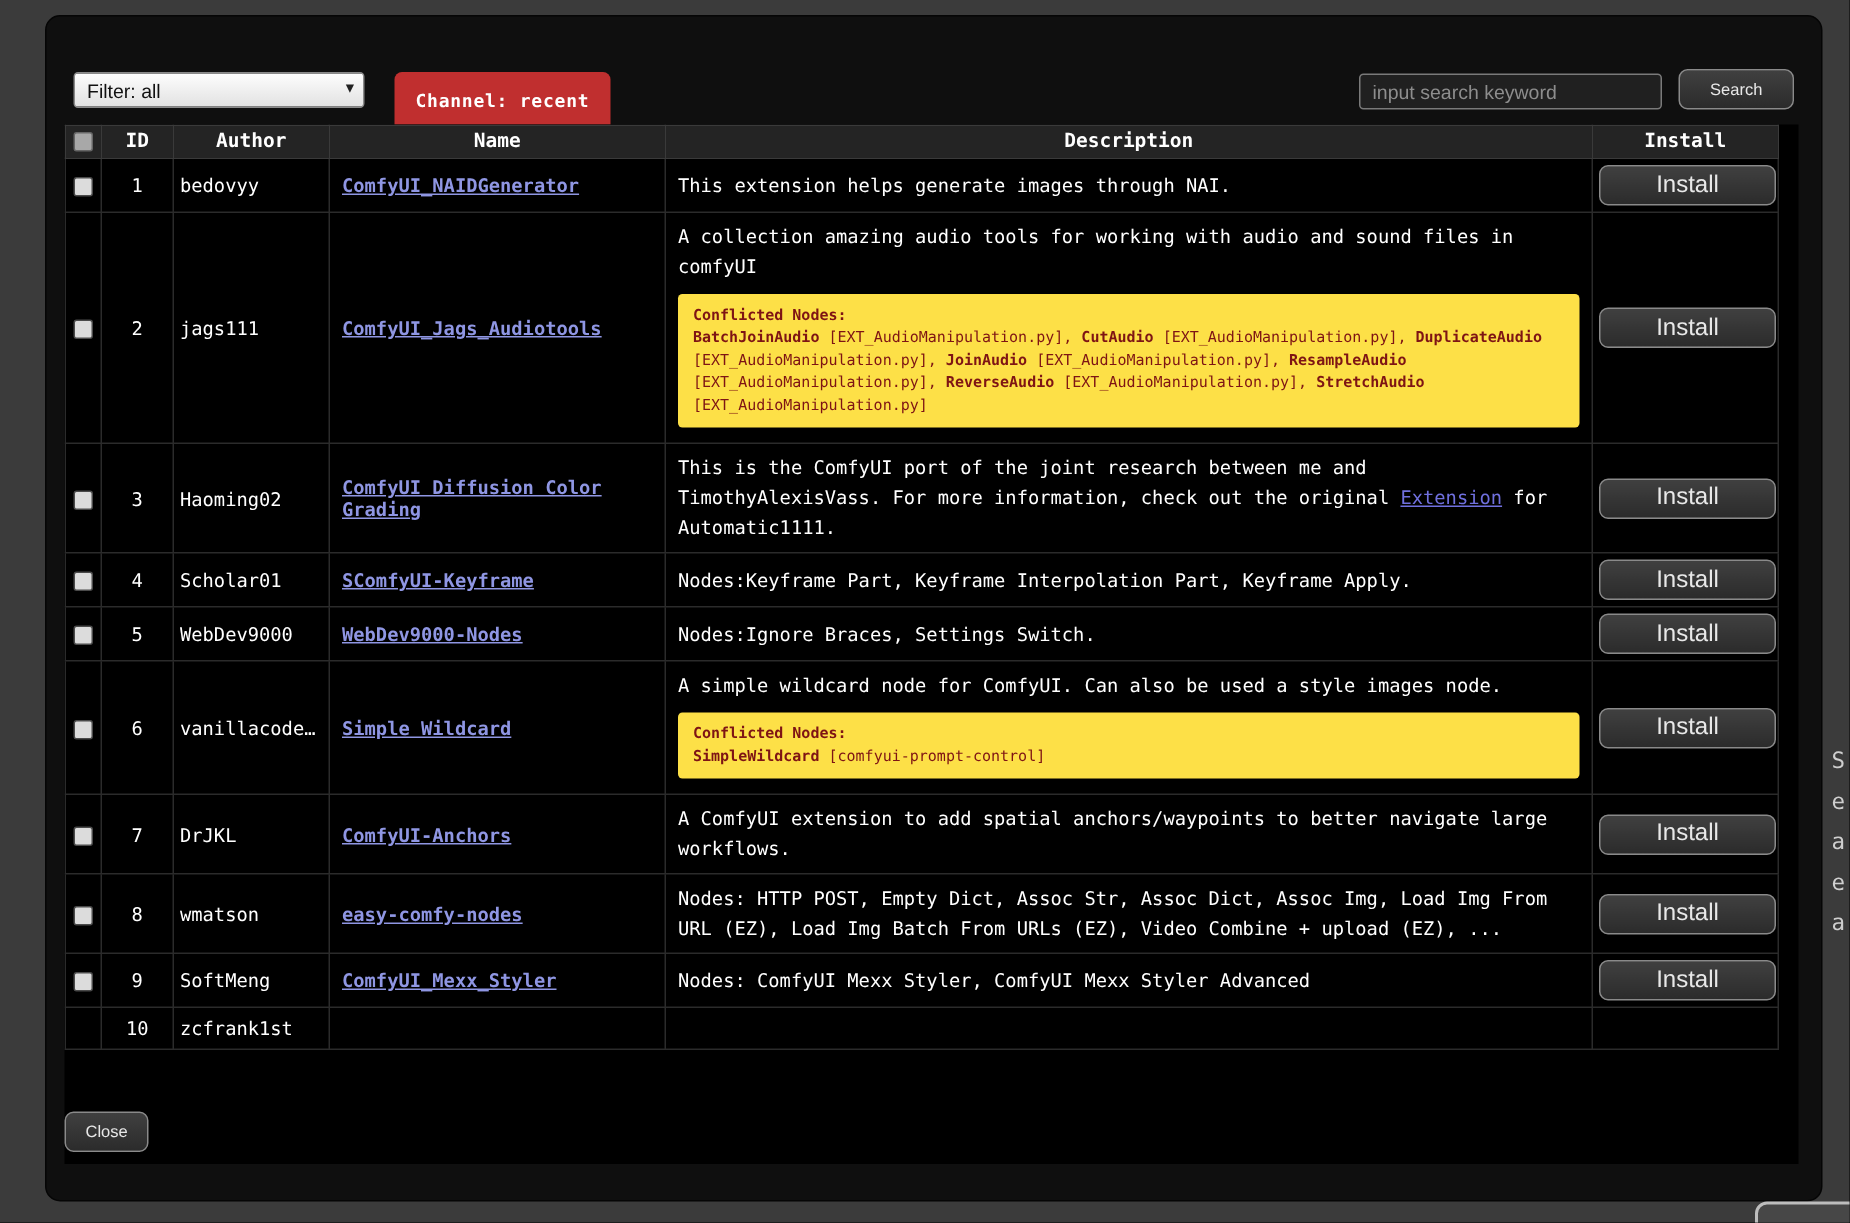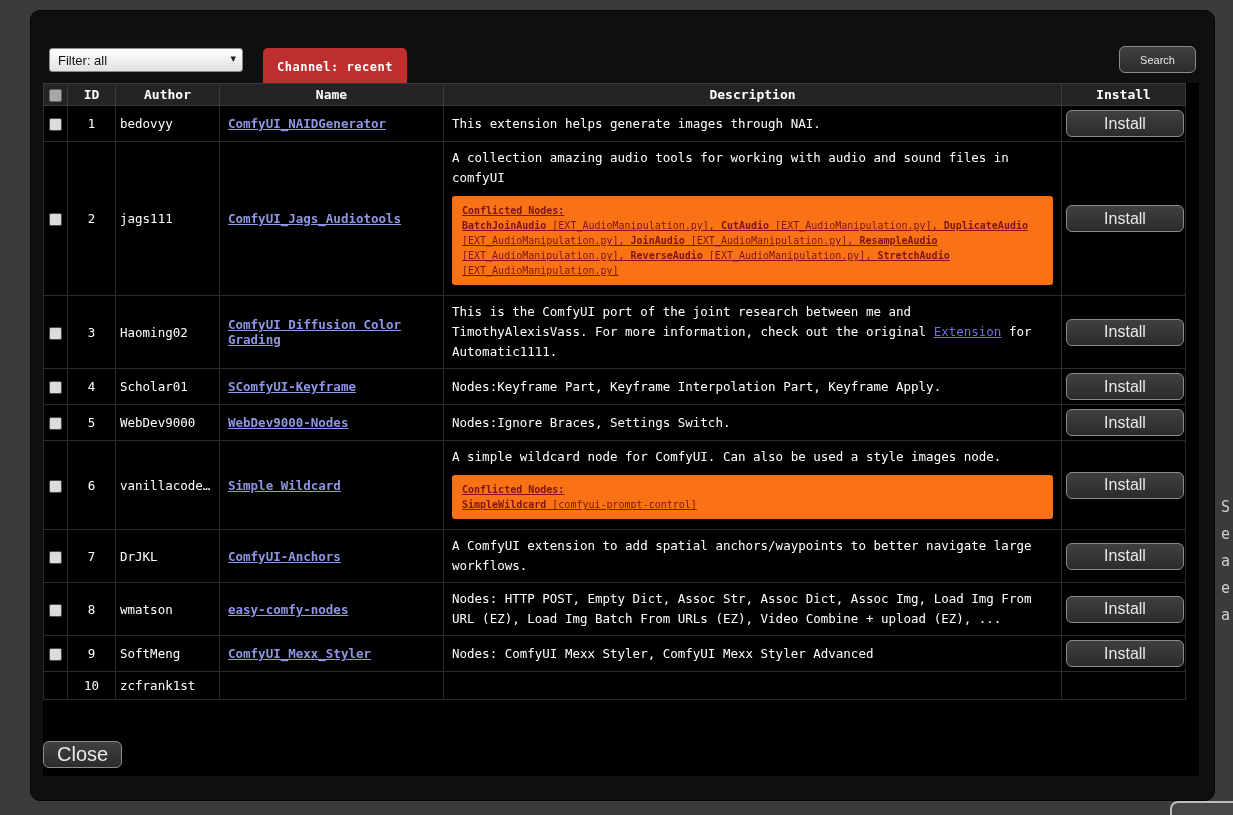--- a/index.html
+++ b/index.html
@@ -40,21 +40,21 @@
     color:#ddd;font:13px "Liberation Sans",sans-serif;padding:0 8px;
   }
   .search-input::placeholder{color:#8d8d8d}
   .btn{
     background:linear-gradient(#404040,#2b2b2b);
     border:1px solid #8a8a8a;border-radius:6px;color:#e8e8e8;
     font:16px "Liberation Sans",sans-serif;cursor:pointer;
     display:inline-flex;align-items:center;justify-content:center;box-sizing:border-box;
   }
   .search-btn{position:absolute;left:1088px;top:35px;width:77px;height:27px;font-size:11px}
-  .close-btn{position:absolute;left:12px;top:730px;height:27px;padding:0 13px;font-size:20px}
+  .close-btn{position:absolute;left:12px;top:730px;height:27px;padding:0 13px;font-size:11px}
 
   
   .table-scroll{
     position:absolute;left:12px;top:72px;width:1156px;height:693px;
     overflow-y:scroll;overflow-x:hidden;background:#000;
   }
   .table-scroll::-webkit-scrollbar{width:13px;background:#0c0c0c}
   .table-scroll::-webkit-scrollbar-track{background:#0c0c0c;border-left:1px solid #262626}
   .table-scroll::-webkit-scrollbar-thumb{background:#8f8f8f;border-radius:7px;border:2px solid #0c0c0c}
 
@@ -74,23 +74,23 @@
   td.cb,th.cb{text-align:center;padding:2px}
   td.id{text-align:center}
   td.author{padding:6px 4px;overflow:hidden;white-space:nowrap}
   .name-link{color:#8F96E3;font-weight:bold;text-decoration:underline;cursor:pointer}
   td.desc{line-height:1.6;padding:6px 8px}
   .ext-link{color:#7070DF;text-decoration:underline;cursor:pointer}
   td.install{text-align:center;padding:4px}
   .install-btn{width:118px;height:27px;font-size:16px}
 
   .conflict{
-    background:#f97316;color:#7E1414;border-radius:3px;
+    background:#fde047;color:#7E1414;border-radius:3px;
     padding:7px 10px;margin:8px 0 4px 0;
-    font-size:10px;line-height:1.5;text-decoration:underline;
+    font-size:10px;line-height:1.5;
   }
   .conflict .title{display:block;font-weight:bold}
   .cnode{font-weight:bold}
 
   input[type="checkbox"]{
     appearance:none;-webkit-appearance:none;width:13px;height:13px;
     background:#dcdcdc;border:1px solid #4a4a4a;border-radius:2px;
     margin:0;vertical-align:middle;cursor:pointer;
   }
   input[type="checkbox"].all{background:#a8a8a8;border-color:#666}
@@ -113,20 +113,21 @@
 
   <div class="select-wrap">
     <select class="filter-select">
       <option>Filter: all</option>
     </select>
     <span class="select-caret">▾</span>
   </div>
 
   <div class="channel-badge">Channel: recent</div>
 
+  <input class="search-input" type="text" placeholder="input search keyword" style="">
 
   <button class="btn search-btn">Search</button>
 
   <div class="table-scroll">
     <table class="nodes">
       <colgroup>
         <col class="c-cb">
           <col class="c-id">
           <col class="c-author">
         <col class="c-name">

